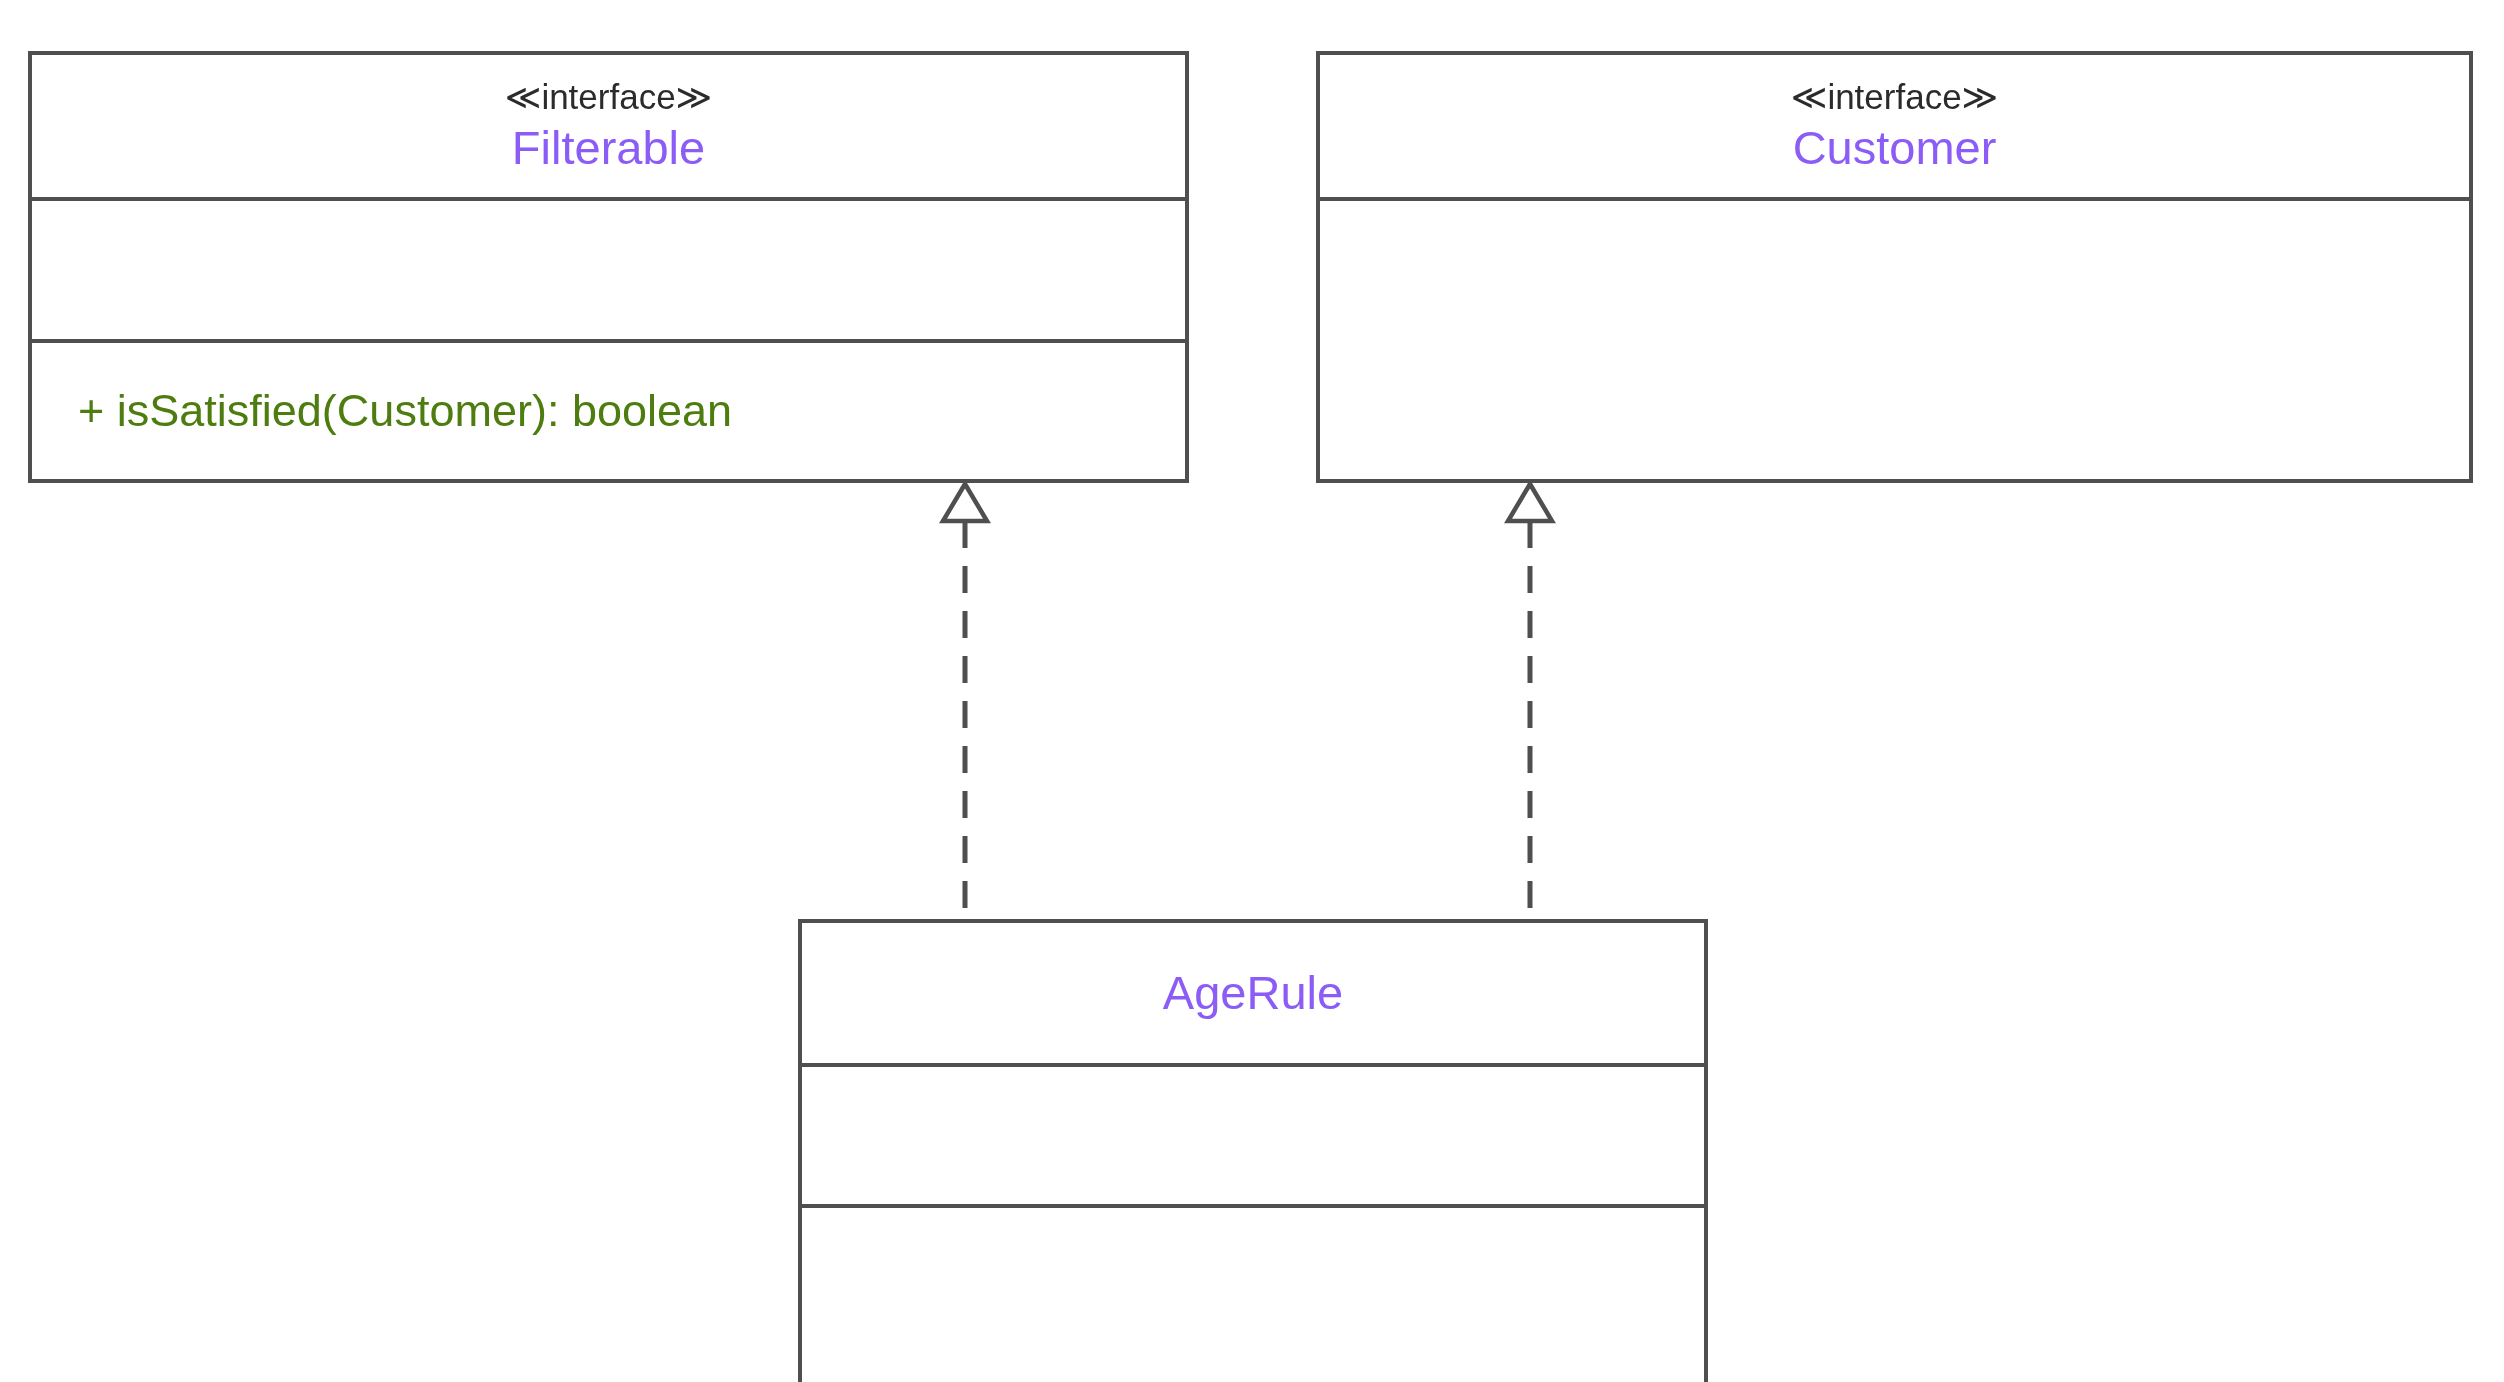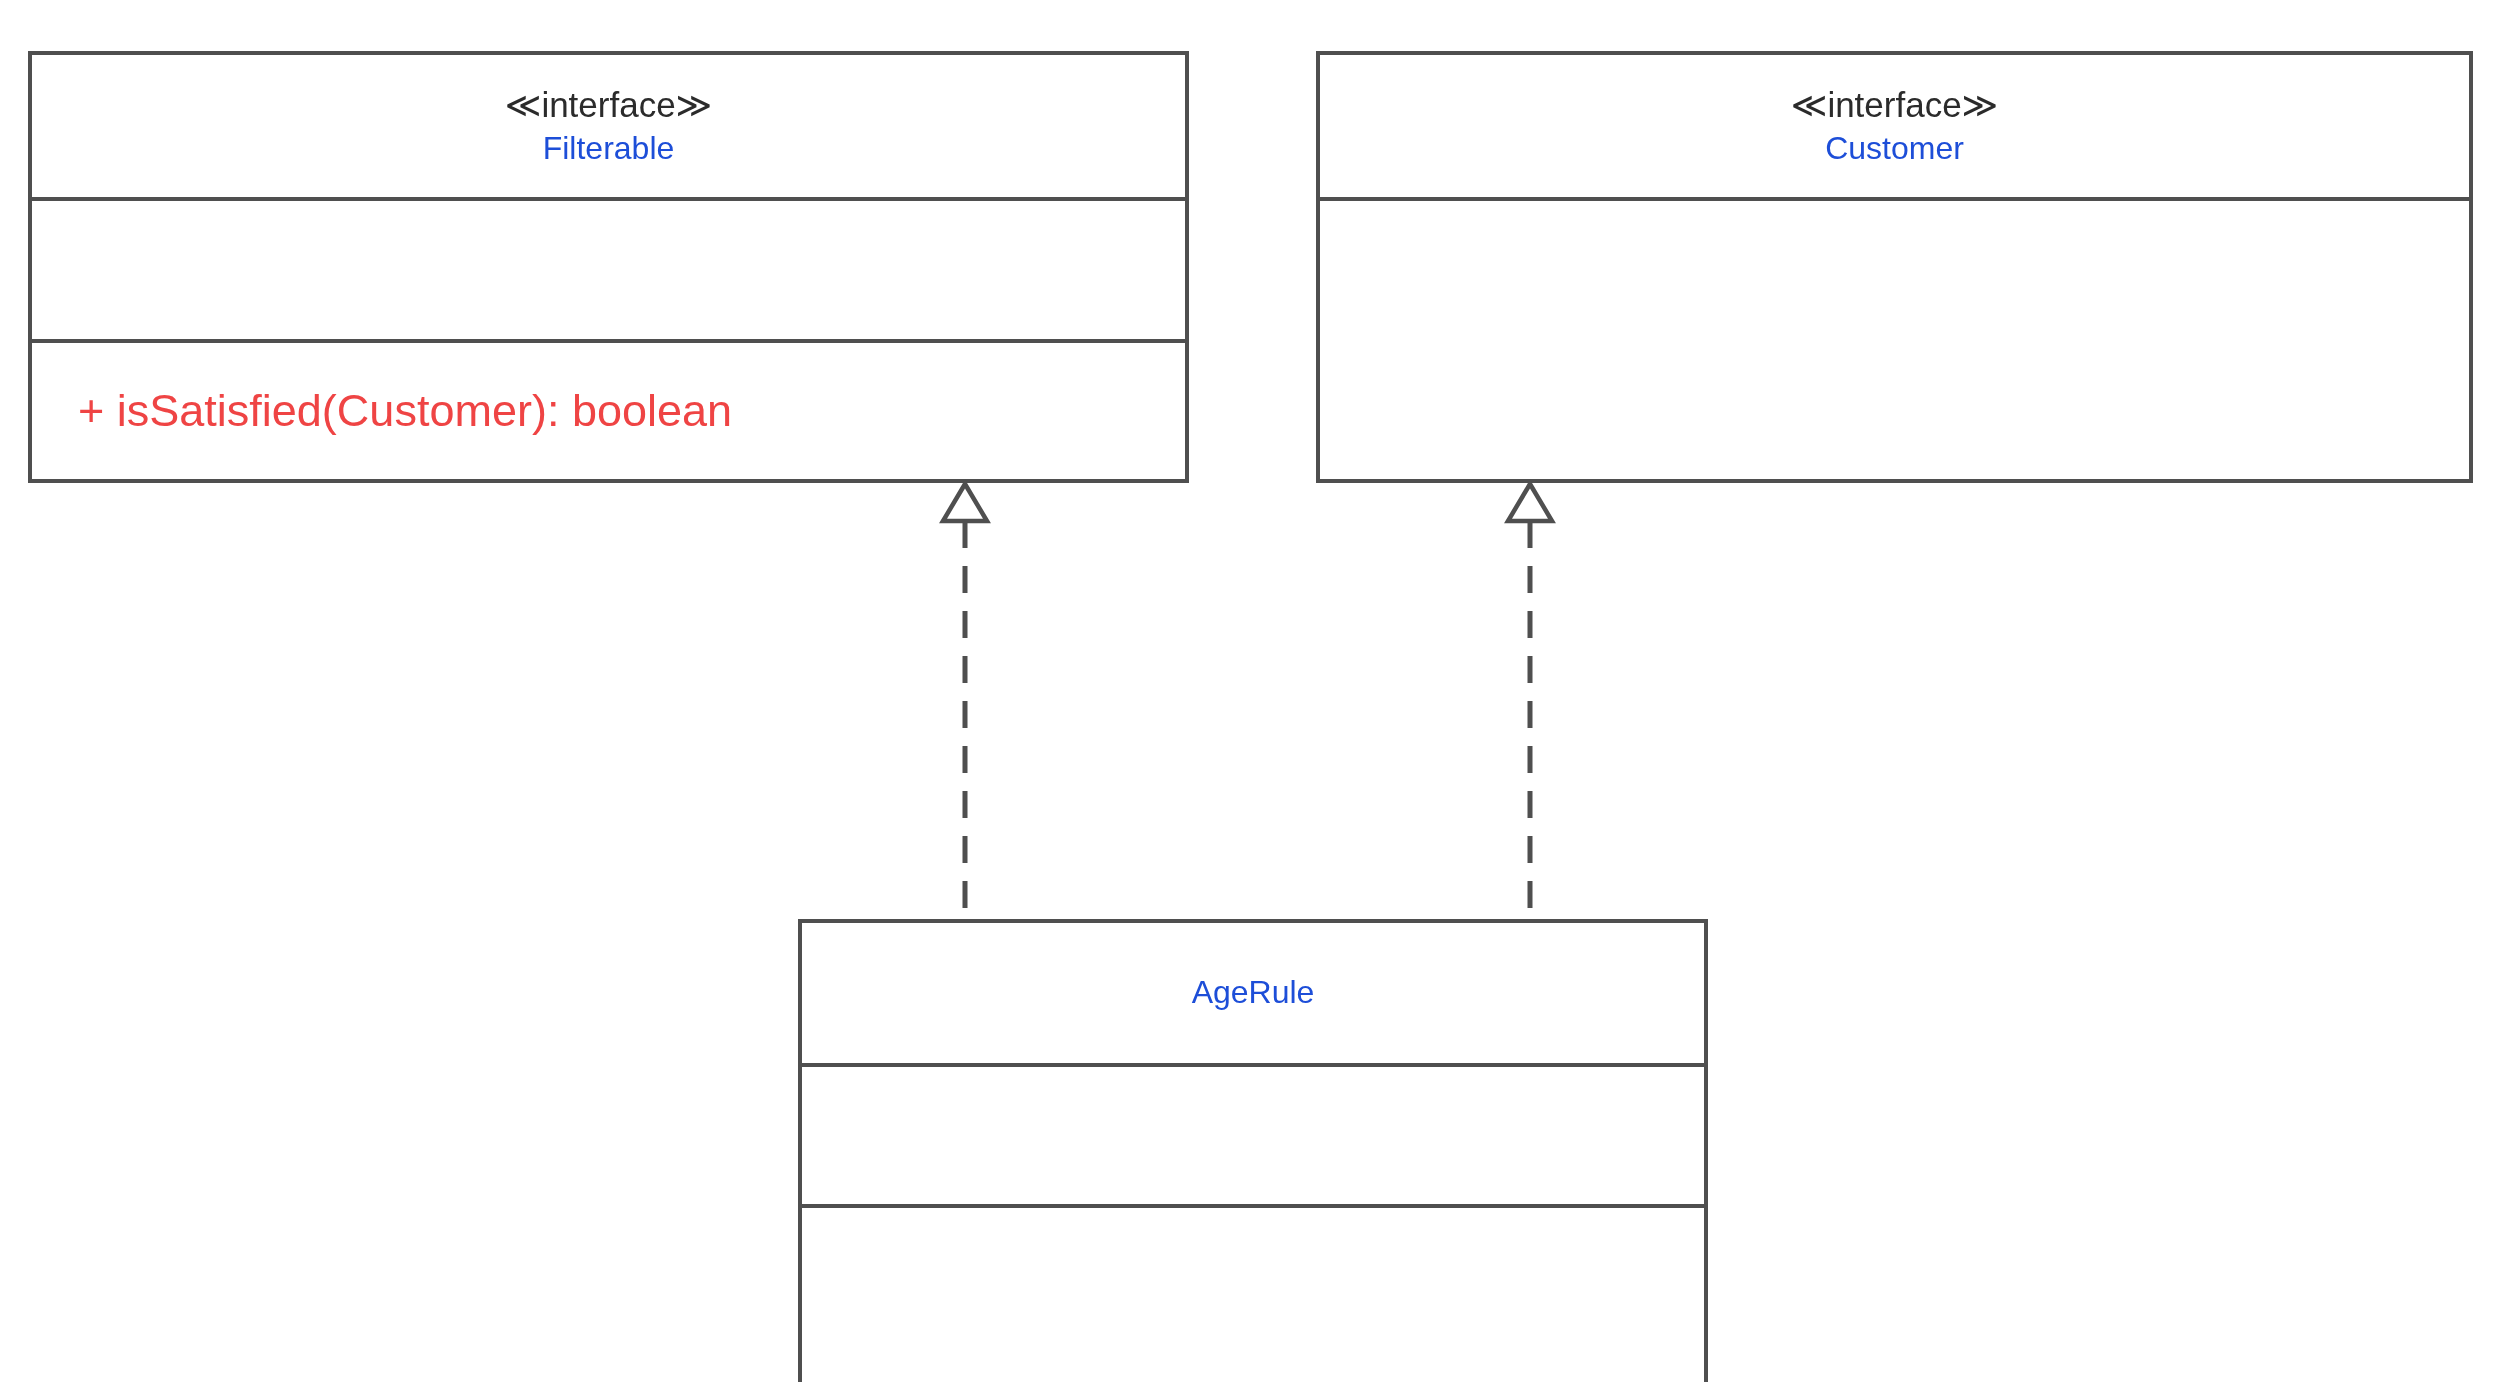--- a/index.html
+++ b/index.html
@@ -41,34 +41,34 @@
   }
   .header-compartment.tall {
     height: 140px;
   }
   .stereotype {
     font-size: 35px;
     line-height: 1.1;
     color: #2b2b2b;
   }
   .class-name {
-    font-size: 32px;
+    font-size: 47px;
     line-height: 1.1;
-    color: #1d4ed8;
+    color: #8b5cf6;
   }
   .attributes-compartment {
     height: 142px;
   }
   .methods-compartment {
     flex: 1;
     display: flex;
     align-items: center;
     padding-left: 46px;
     font-size: 45px;
-    color: #ef4444;
+    color: #4d7c0f;
   }
   .empty-compartment-1 { height: 141px; }
   .empty-compartment-2 { flex: 1; }
   .arrow-svg {
     position: absolute;
     overflow: visible;
   }
 </style>
 </head>
 <body>

